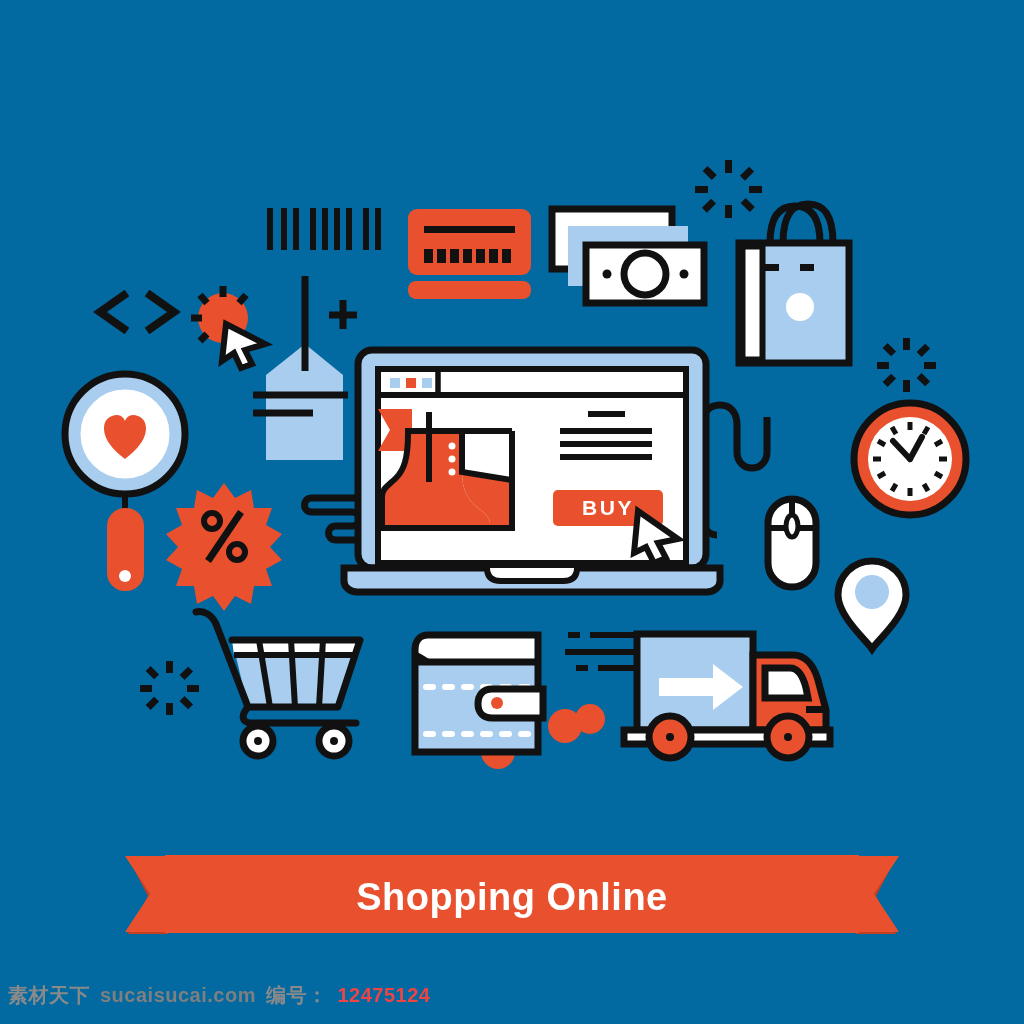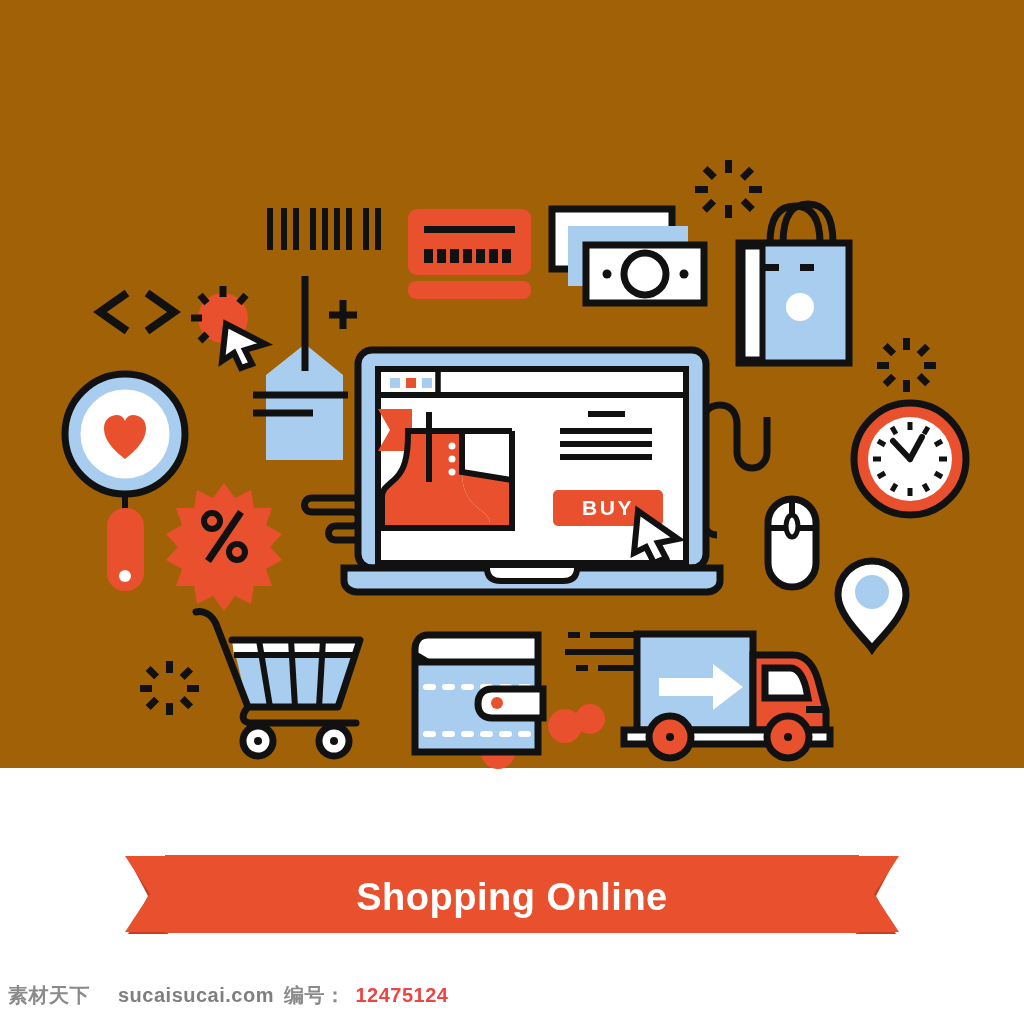--- a/index.html
+++ b/index.html
@@ -2,30 +2,30 @@
 <html><head>
 <meta charset="utf-8">
 <title>Shopping Online</title>
 <style>
   html,body{margin:0;padding:0;background:#ffffff;}
   body{
     width:1024px;height:1024px;
     font-family:"Liberation Sans", sans-serif;
     overflow:hidden;position:relative;
   }
-  #stage{position:absolute;left:0;top:0;width:1024px;height:768px;background:#a16207;}
+  #stage{position:absolute;left:0;top:0;width:1024px;height:1024px;background:#0369a1;}
   #stage svg{display:block;}
   .wm{
     position:absolute;left:8px;top:982px;
     display:flex;align-items:center;gap:10px;
     font-size:20px;font-weight:bold;color:#8d8d8d;
     letter-spacing:.5px;white-space:nowrap;
   }
   .wm .cn{font-family:"DejaVu Sans", sans-serif;color:#8a8a8a;}
-  .wm .site{font-family:"Liberation Sans", sans-serif;color:#7f7f7f;margin-left:18px;}
+  .wm .site{font-family:"Liberation Sans", sans-serif;color:#7f7f7f;}
   .wm .num{font-family:"Liberation Sans", sans-serif;color:#ef4444;}
   .ribbon-text{
     font-family:"Liberation Sans", sans-serif;
     font-weight:bold;font-size:38px;fill:#ffffff;
     letter-spacing:.5px;
   }
 </style>
 </head>
 <body>
 

